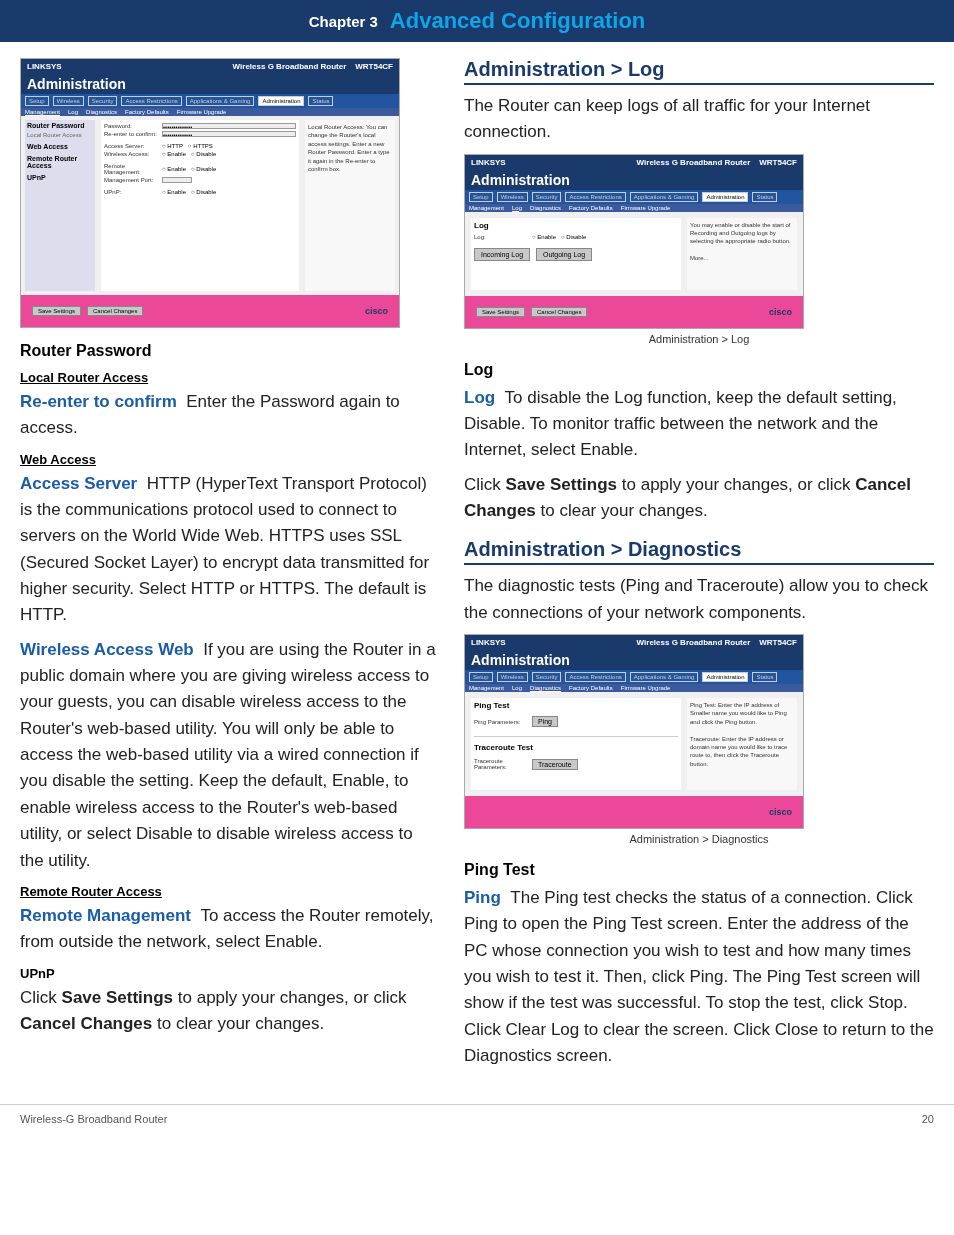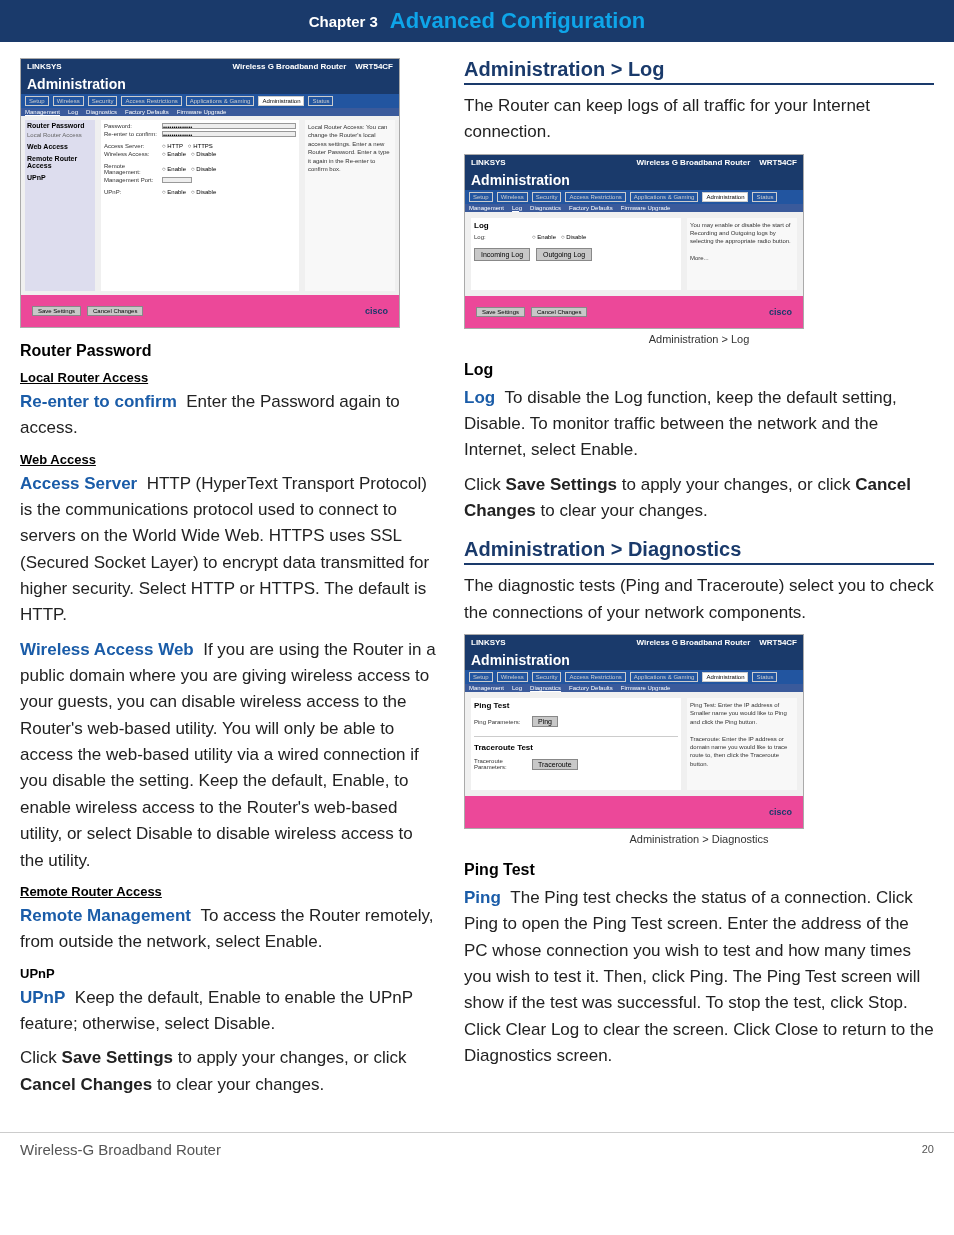--- a/index.html
+++ b/index.html
@@ -120,21 +120,21 @@
     
     .page-footer {
       display: flex;
       justify-content: space-between;
       align-items: center;
       padding: 8px 20px;
       border-top: 1px solid #ccc;
       margin-top: 10px;
     }
     .footer-text {
-      font-size: 15px;
+      font-size: 11px;
       color: #555;
     }
     .footer-page {
       font-size: 11px;
       color: #555;
     }
 
     
     .ls-box {
       width: 100%;
@@ -329,23 +329,20 @@
     <div class="section-h4">Remote Router Access</div>
 
     <p class="body-text">
       <span class="term-blue">Remote Management</span>&nbsp;&nbsp;<span>To access the Router remotely, from outside the network, select Enable.</span>
     </p>
 
 
 
     <div class="section-h4-plain">UPnP</div>
 
-    <p class="body-text">
-      <span class="term-blue">UPnP</span>&nbsp;&nbsp;<span>Keep the default, Enable to enable the UPnP feature; otherwise, select Disable.</span>
-    </p>
 
     <p class="body-text">
       Click <span class="term-bold">Save Settings</span> to apply your changes, or click <span class="term-bold">Cancel Changes</span> to clear your changes.
     </p>
   </div>
 
   <div class="right-col">
 
     <div class="section-h2">Administration &gt; Log</div>
 
@@ -407,21 +404,21 @@
       <span class="term-blue">Log</span>&nbsp;&nbsp;<span>To disable the Log function, keep the default setting, Disable. To monitor traffic between the network and the Internet, select Enable.</span>
     </p>
 
 
     <p class="body-text">
       Click <span class="term-bold">Save Settings</span> to apply your changes, or click <span class="term-bold">Cancel Changes</span> to clear your changes.
     </p>
 
     <div class="section-h2" style="margin-top:14px;">Administration &gt; Diagnostics</div>
 
-    <p class="body-text">The diagnostic tests (Ping and Traceroute) select you to check the connections of your network components.</p>
+    <p class="body-text">The diagnostic tests (Ping and Traceroute) allow you to check the connections of your network components.</p>
 
     <div style="position:relative;width:340px;height:195px;border:1px solid #aaa;background:#e8eaf0;margin-bottom:4px;">
       <div class="ls-box" style="height:100%;">
         <div class="ls-header">
           <span>LINKSYS</span>
           <span>Wireless G Broadband Router &nbsp;&nbsp; WRT54CF</span>
         </div>
         <div style="background:#1a3a6b;color:#fff;font-size:14px;font-weight:bold;padding:2px 6px;">Administration</div>
         <div class="ls-nav">
           <span class="ls-nav-item">Setup</span>

